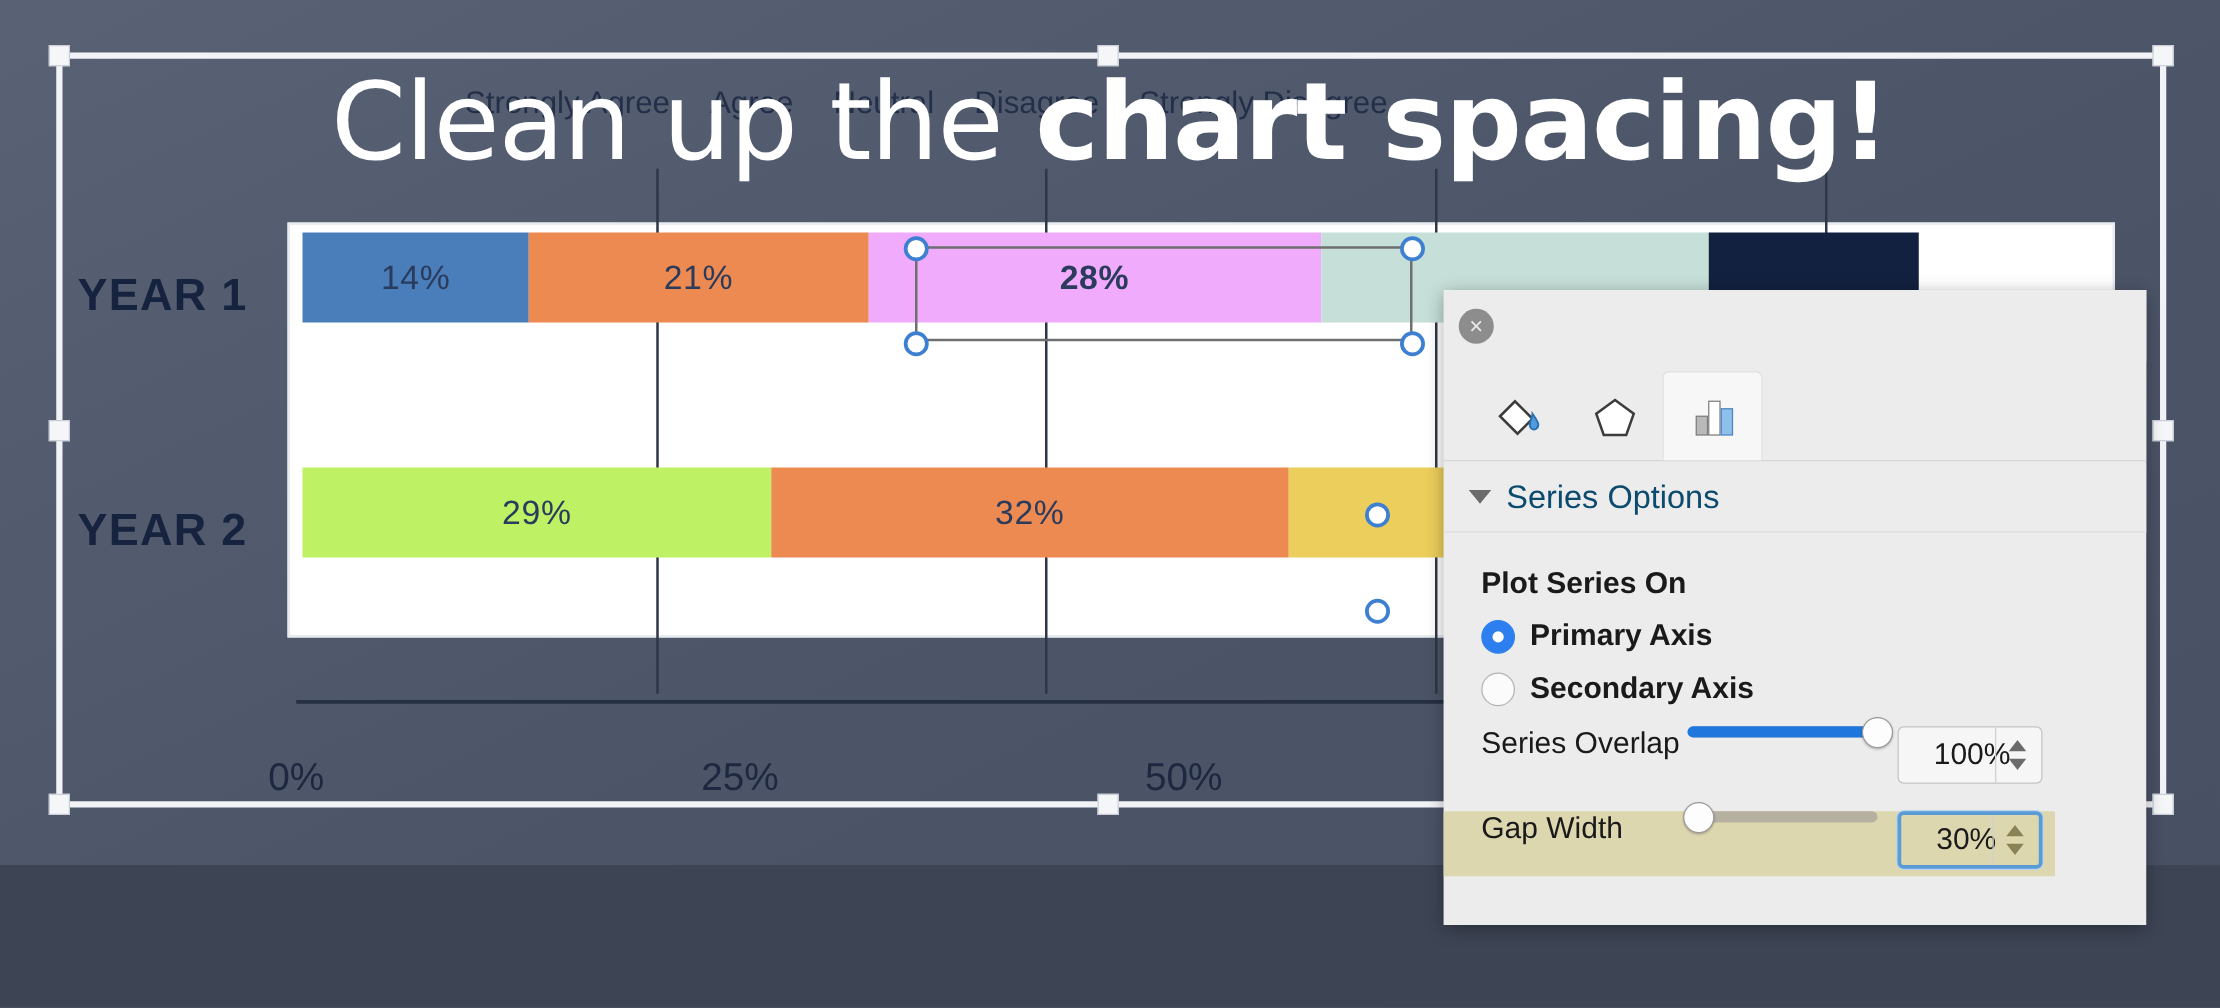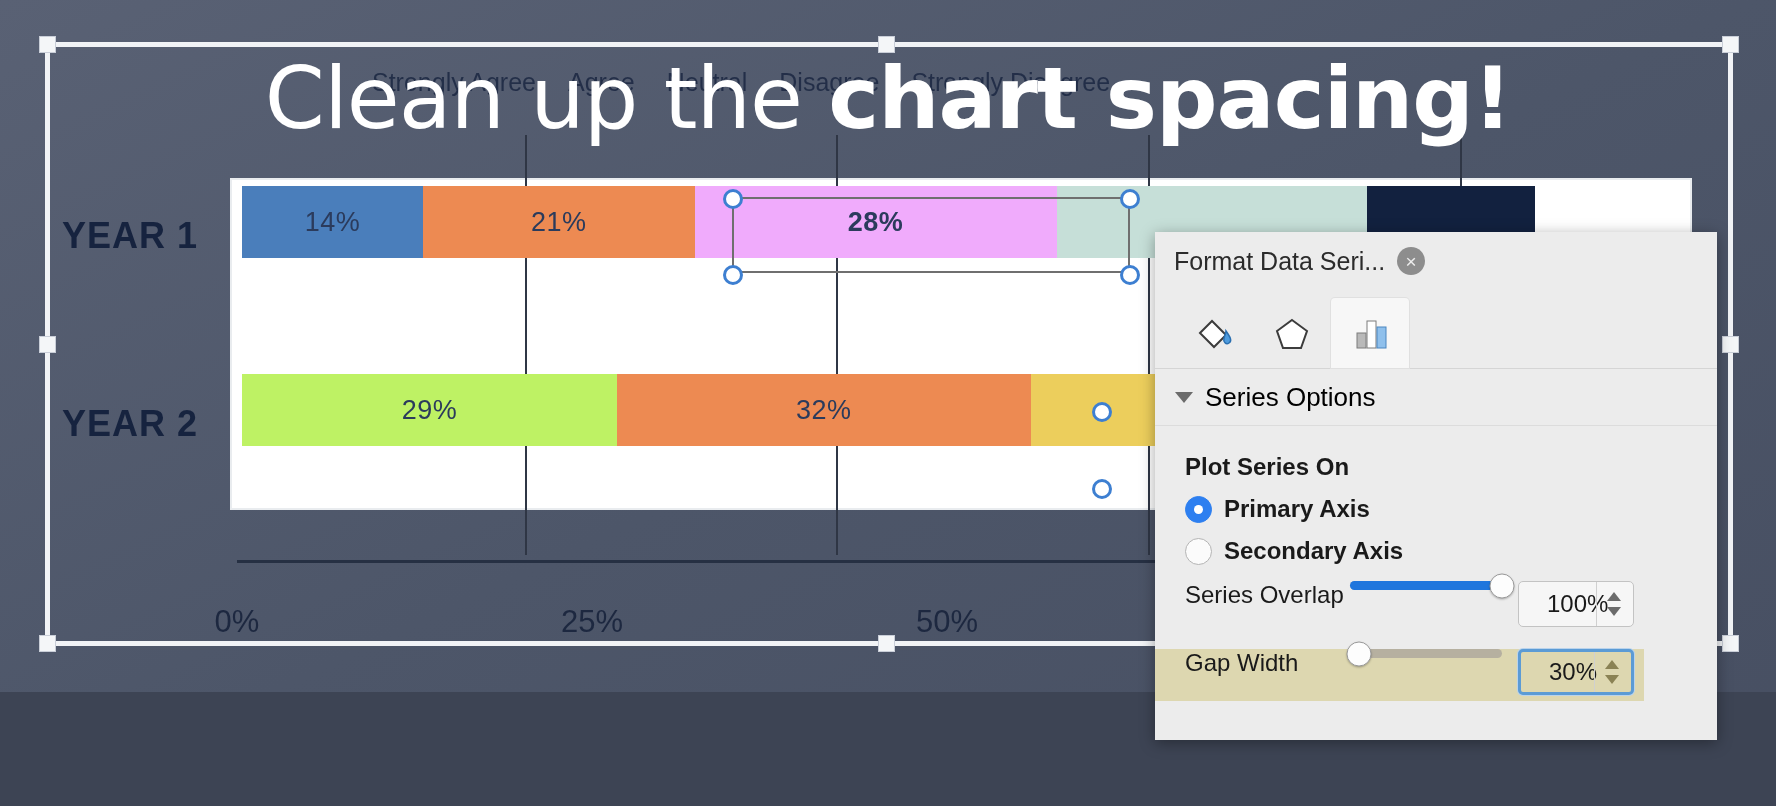--- a/index.html
+++ b/index.html
@@ -168,21 +168,21 @@
     border-bottom: 1px solid #dcdcdc;
     background: #ececec;
     cursor: pointer;
   }
   #series-options-header .tri {
     width: 0; height: 0;
     border-left: 9px solid transparent; border-right: 9px solid transparent;
     border-top: 11px solid #6b6b6b;
     margin-right: 12px;
   }
-  #series-options-header .txt { font-size: 26px; color: #000000; text-align: right; }
+  #series-options-header .txt { font-size: 26px; color: #0c4a6e; text-align: right; }
 
   #panel-body { position: absolute; left: 0; top: 195px; width: 489px; bottom: 0;
                 background: #ececec; padding: 26px 0 0 0; }
 
   .section-label {
     margin-left: 30px; font-size: 24px; font-weight: bold; color: #1a1a1a;
   }
   .radio-row {
     display: flex; align-items: center; margin-left: 30px; margin-top: 14px;
     cursor: pointer;
@@ -328,21 +328,20 @@
     <div class="sel-handle" style="right:-11px; bottom:-11px;"></div>
   </div>
 
   <div id="animations-tab">
     <span>Animations</span>
   </div>
 
   <div id="format-panel">
 
     <div id="panel-titlebar">
-      <span id="panel-title">Format Data Seri...</span>
       <span id="panel-close">×</span>
     </div>
 
     <div id="icon-tabs">
       <div class="icon-tab">
         <svg width="44" height="44" viewBox="0 0 44 44">
           <path d="M8 22 L20 10 L34 24 L22 36 Z" fill="#fff" stroke="#3c3c3c" stroke-width="2"></path>
           <path d="M34 20 c5 7 6 10 3 12 c-3 2 -6 -1 -5 -5 c1 -3 2 -5 2 -7 z" fill="#4e9bdd" stroke="#2a6fb0" stroke-width="1.5"></path>
         </svg>
       </div>

